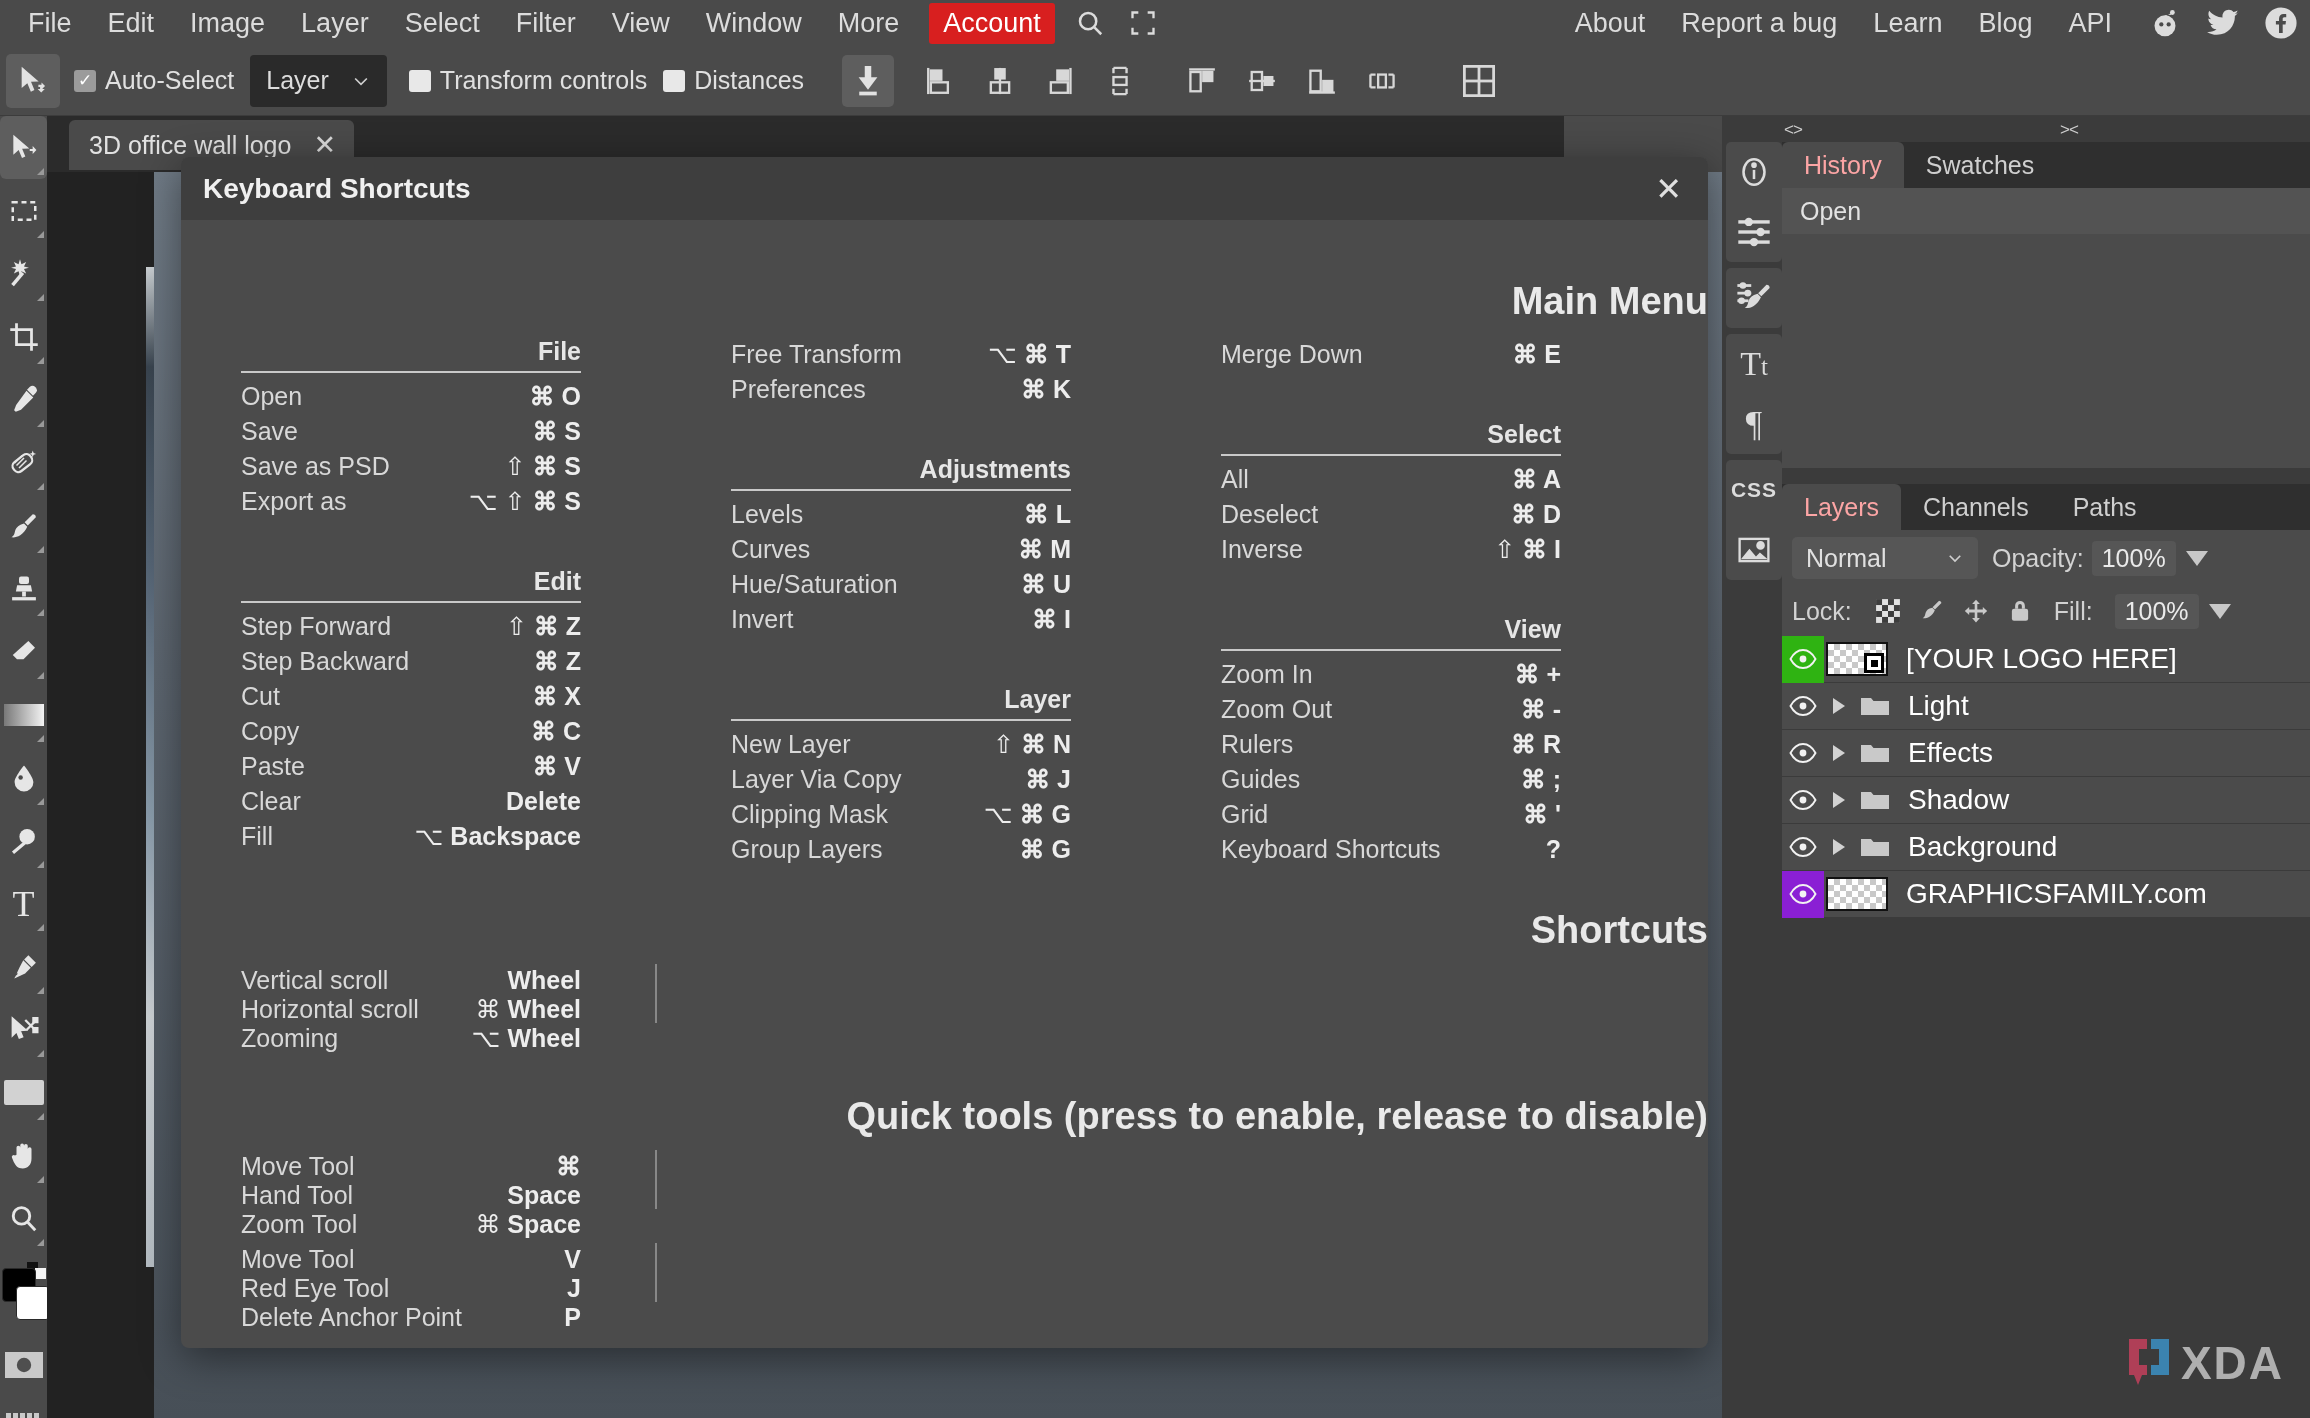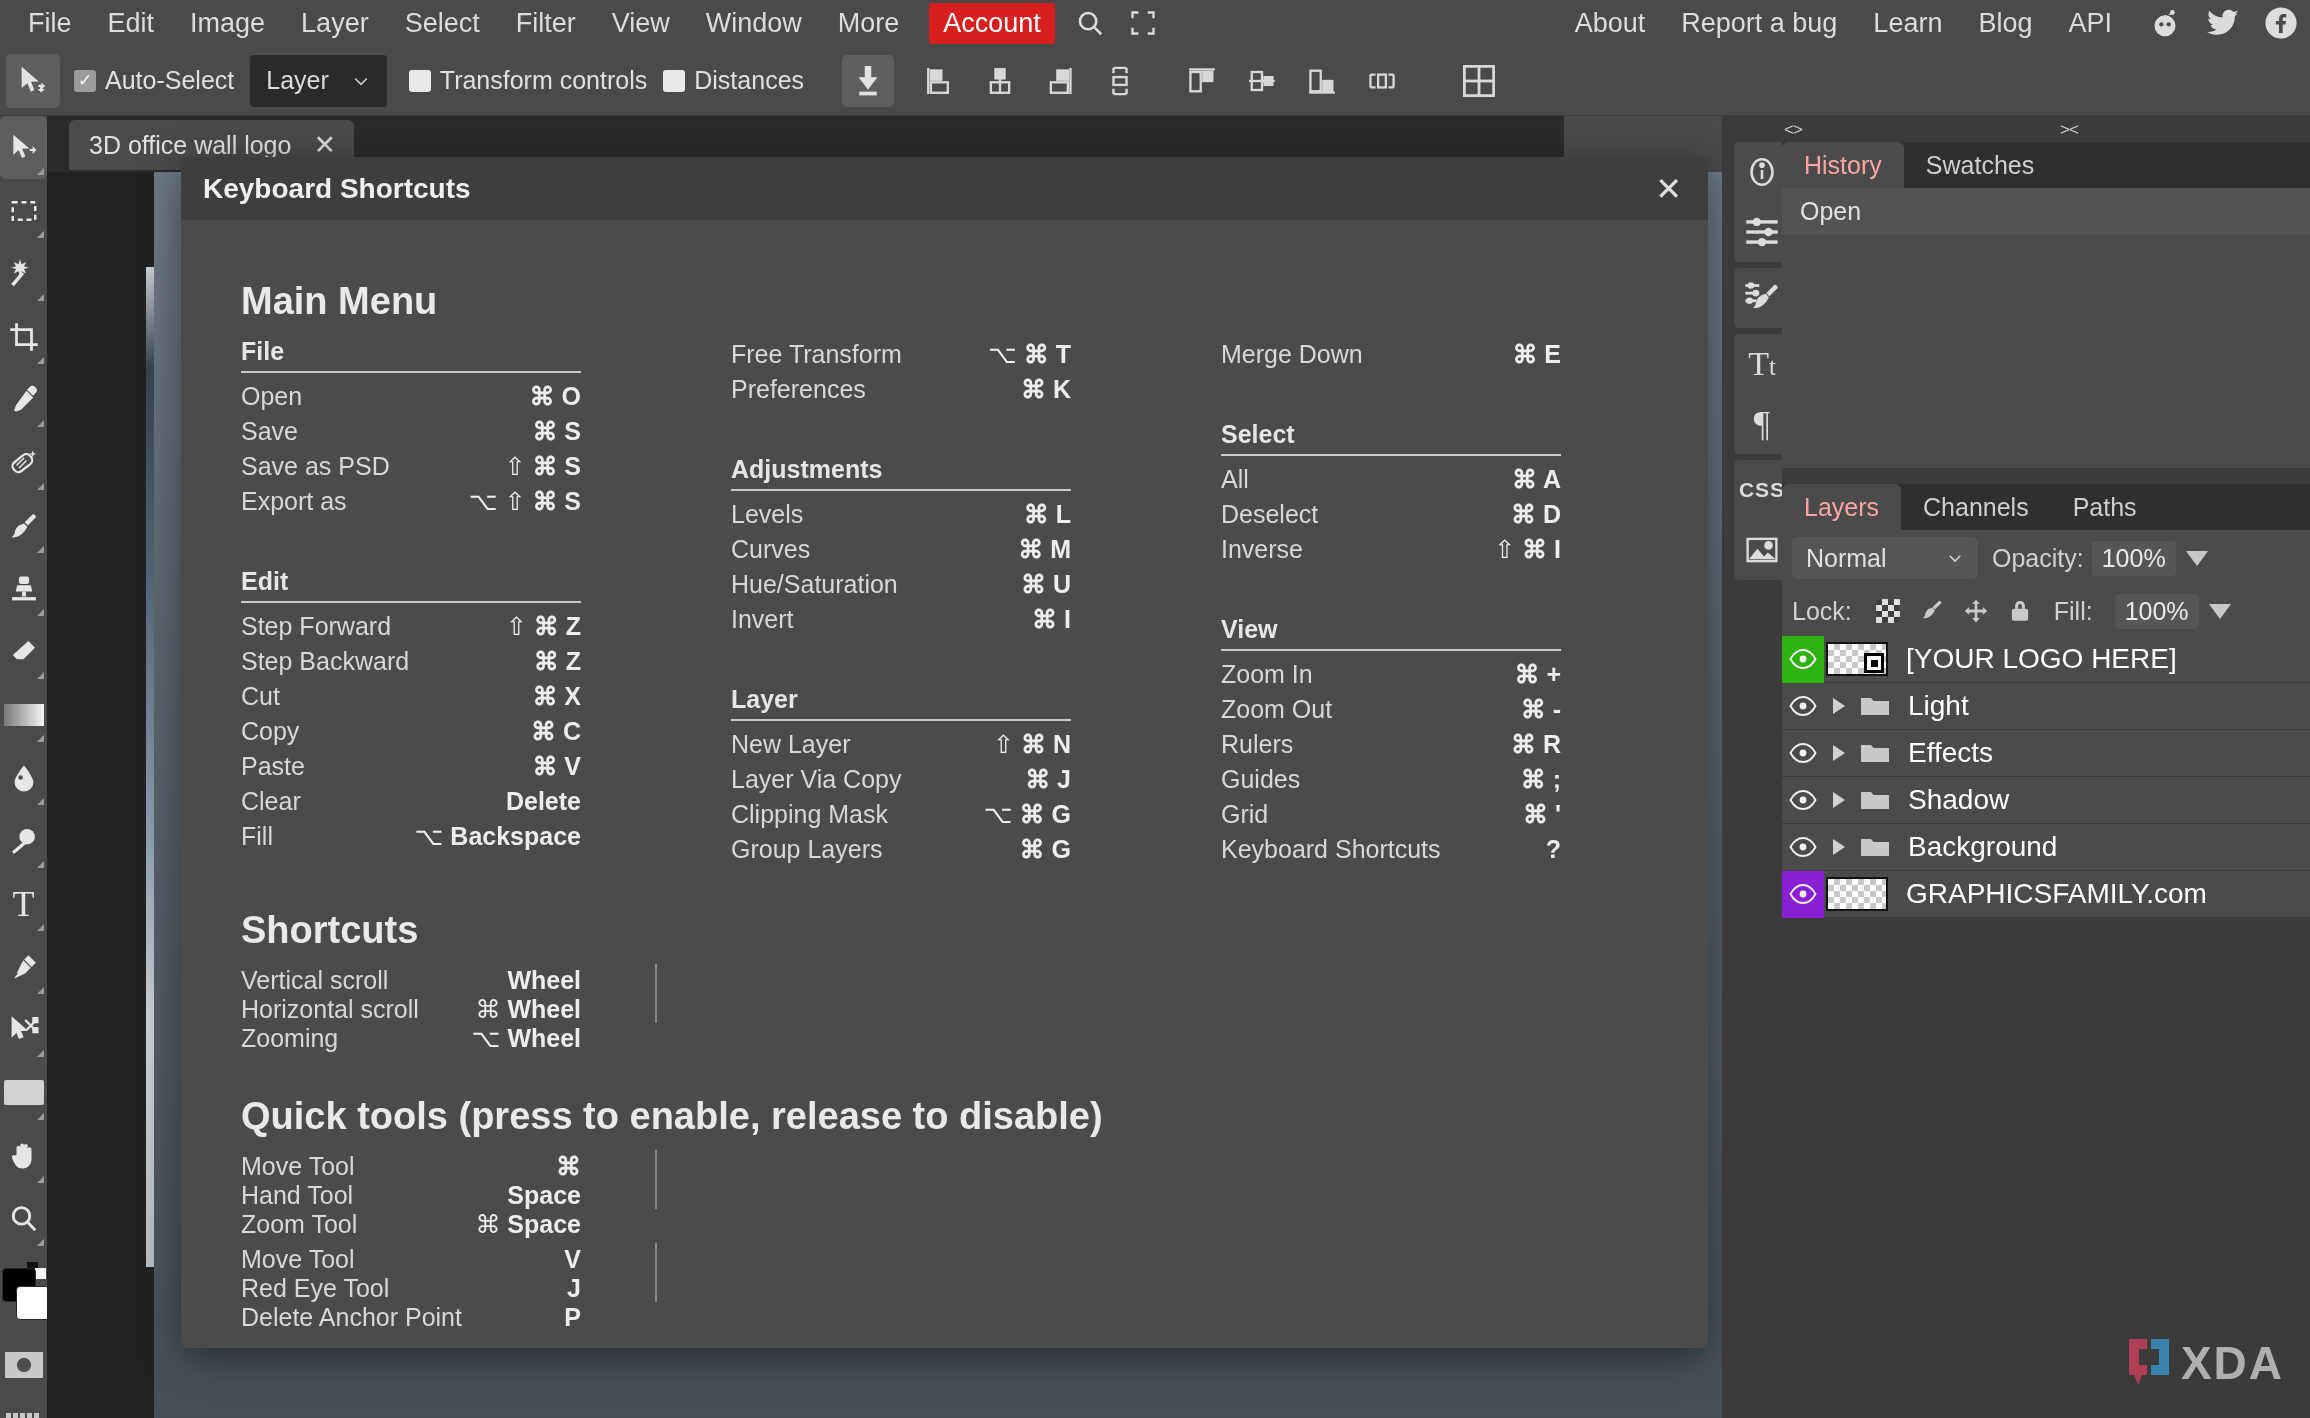--- a/index.html
+++ b/index.html
@@ -128,21 +128,21 @@
     box-shadow: 0 10px 40px rgba(0,0,0,.45);
     overflow: hidden;
   }
   .dlg-titlebar {
     height: 63px; background: #3e3e3e;
     display: flex; align-items: center; justify-content: space-between;
     padding: 0 26px 0 22px;
   }
   .dlg-title { font-size: 28px; font-weight: bold; color: #f0f0f0; }
   .dlg-close { font-size: 32px; color: #e0e0e0; line-height: 1; }
-  .dlg-body { padding: 60px 0 0 60px; }
+  .dlg-body { padding: 60px 0 0 60px; text-align: right; }
 
   .sec-title { font-size: 38px; font-weight: bold; color: #e9e9e9; margin-bottom: 14px; }
   .sec-title.sub { margin-top: 42px; }
 
   .cols { display: flex; gap: 0; }
   .col { width: 340px; margin-right: 150px; }
   .col:last-child { margin-right: 0; }
 
   .grp-title {
     font-size: 25px; font-weight: bold; color: #e6e6e6;
@@ -176,21 +176,21 @@
   .rightpanel {
     position: absolute; left: 1722px; top: 116px; width: 588px; height: 1302px;
     background: #3b3b3b;
   }
   .collapse-row { height: 26px; position: relative; }
   .collapse-mark {
     position: absolute; font-size: 17px; color: #cfcfcf; letter-spacing: -1px;
   }
 
   .icon-rail {
-    position: absolute; left: 12px; top: 26px; width: 60px; bottom: 0;
+    position: absolute; left: 4px; top: 26px; width: 60px; bottom: 0;
     background: #3b3b3b;
   }
   .rail-group { background: #4b4b4b; border-radius: 5px; margin-bottom: 6px; width: 56px; }
   .rail-btn { width: 56px; height: 60px; display: flex; align-items: center; justify-content: center; }
 
   .panel-stack { position: absolute; left: 60px; top: 26px; right: 0; bottom: 0; }
 
   .panel-tabs {
     height: 46px; background: #2f2f2f; display: flex; align-items: stretch;
   }

